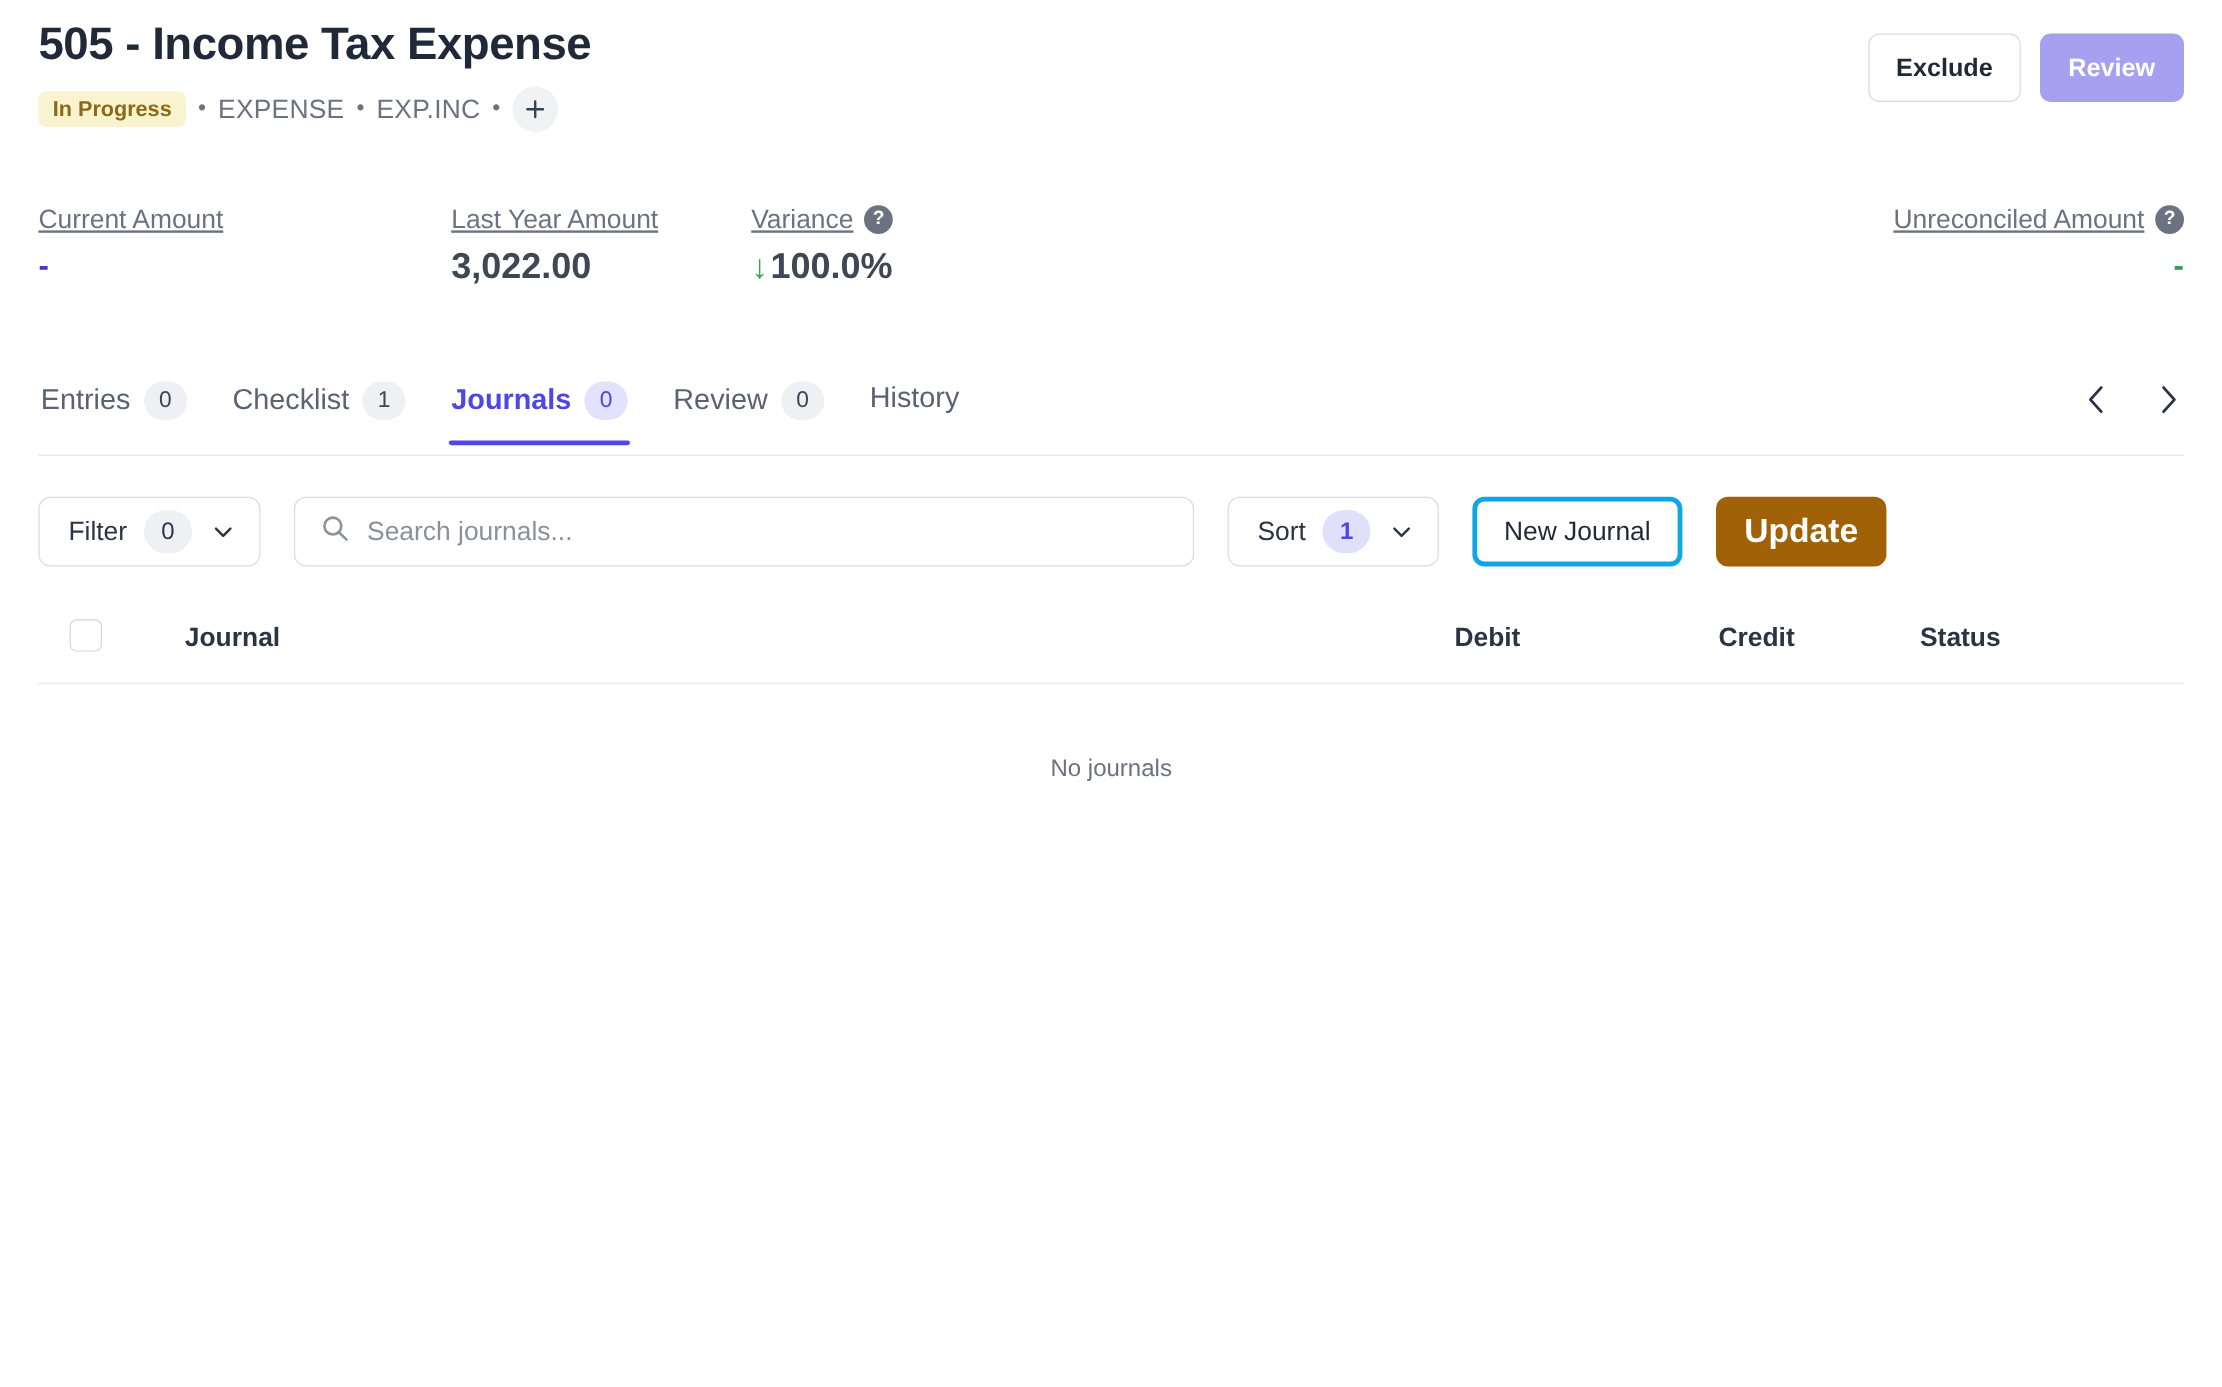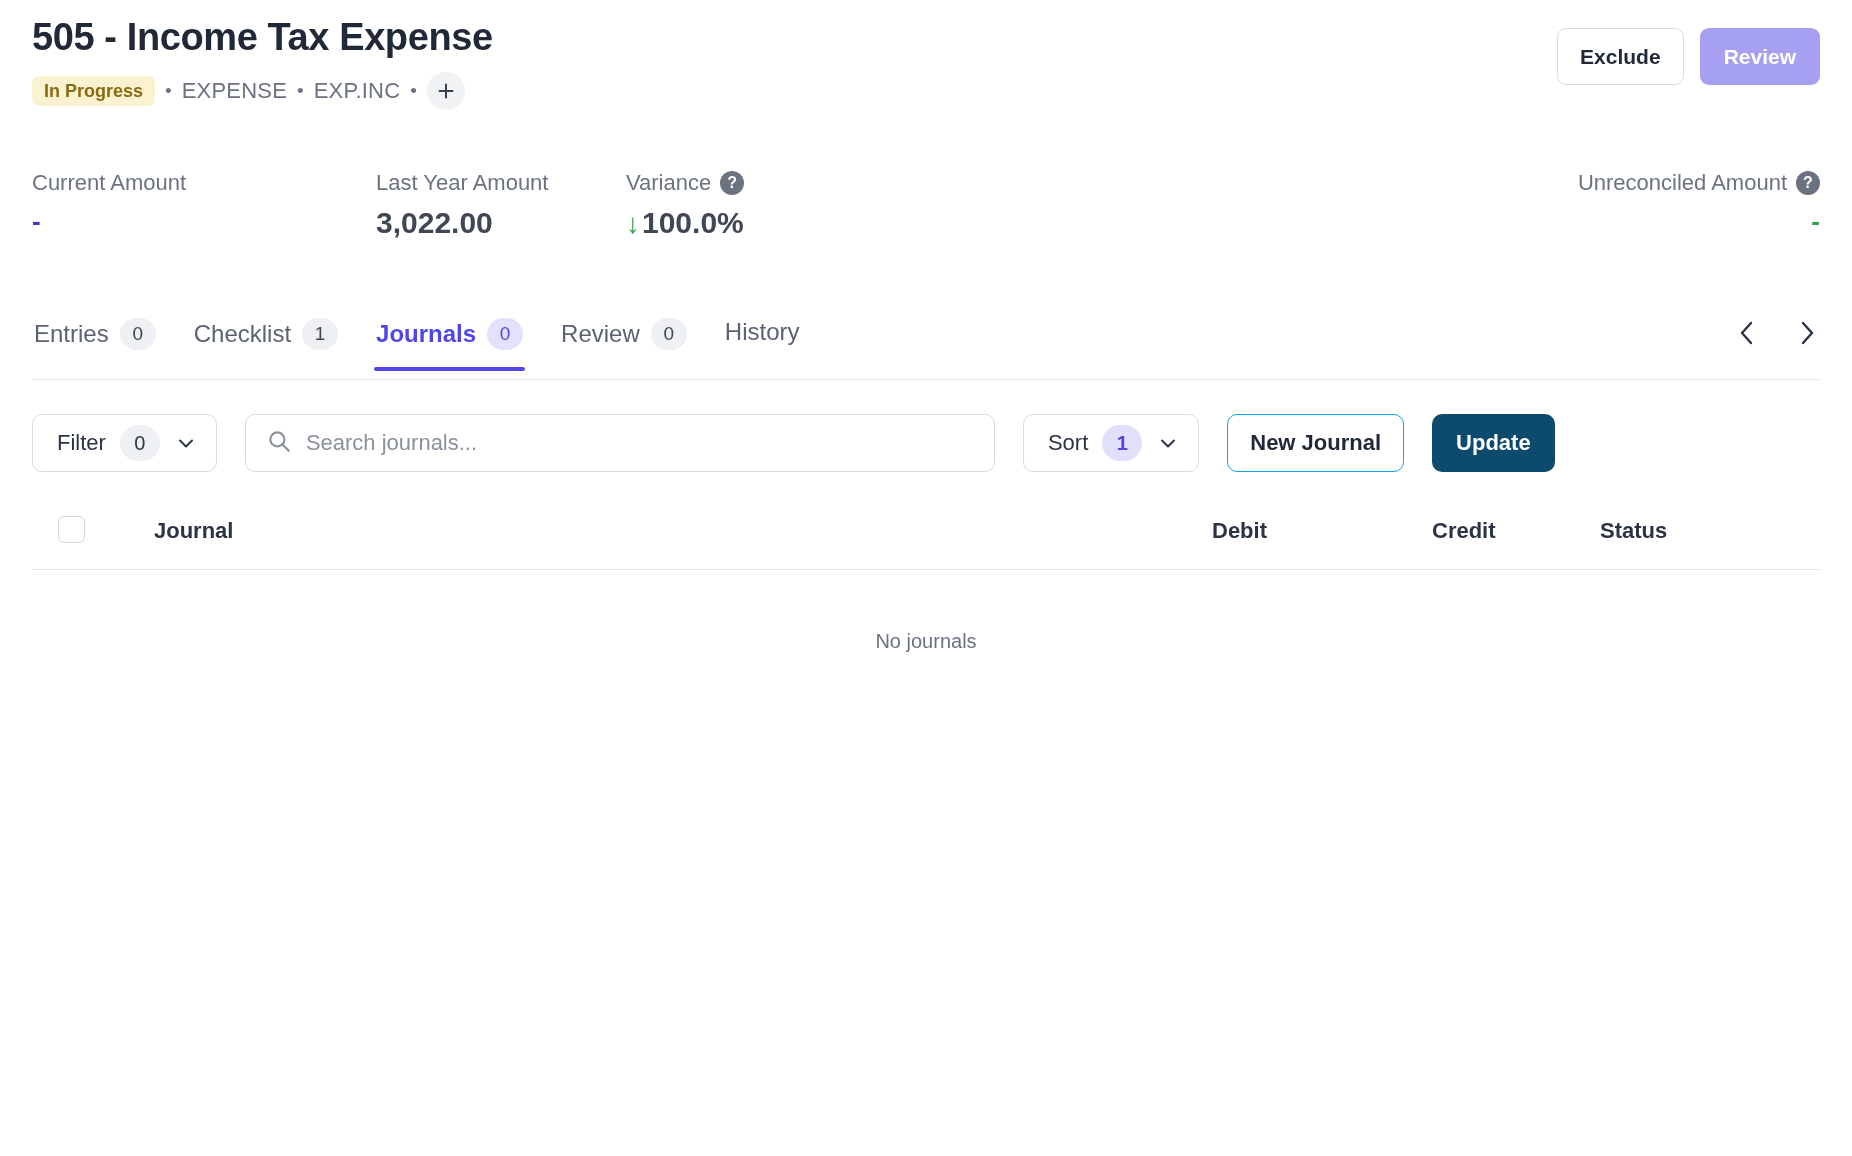--- a/index.html
+++ b/index.html
@@ -84,20 +84,21 @@
     height: 92px;
   }
   .metric { position: absolute; top: 0; }
   .metric-label {
     font-size: 22px;
     color: #6b7280;
     display: flex;
     align-items: center;
     gap: 9px;
     white-space: nowrap;
+    text-decoration: underline;
   }
   .metric-value {
     margin-top: 10px;
     font-size: 30px;
     font-weight: bold;
     color: #3f4754;
     white-space: nowrap;
   }
   .metric-value.dash-indigo { color: #4338ca; font-size: 26px; }
   .metric-value.dash-green { color: #2e9e4f; font-size: 26px; }
@@ -221,36 +222,36 @@
     flex: 1;
     font-family: "Liberation Sans", sans-serif;
     font-size: 22px;
     color: #2b3445;
     background: transparent;
   }
   .search-box input::placeholder { color: #8b919c; }
   .btn-newjournal {
     background: #ffffff;
     color: #1f2937;
-    border: 1px solid #0ea5e9;
+    border: 4px solid #0ea5e9;
     padding: 0 22px;
     height: 58px;
     font-size: 22px;
-    font-weight: bold;
+    font-weight: normal;
     border-radius: 10px;
     cursor: pointer;
     font-family: "Liberation Sans", sans-serif;
   }
   .btn-update {
-    background: #0c4a6e;
+    background: #a16207;
     color: #ffffff;
     border: none;
     padding: 0 24px;
     height: 58px;
-    font-size: 22px;
+    font-size: 28px;
     font-weight: bold;
     border-radius: 10px;
     cursor: pointer;
     font-family: "Liberation Sans", sans-serif;
   }
 
   
   .table { margin-top: 40px; }
   .thead {
     position: relative;

